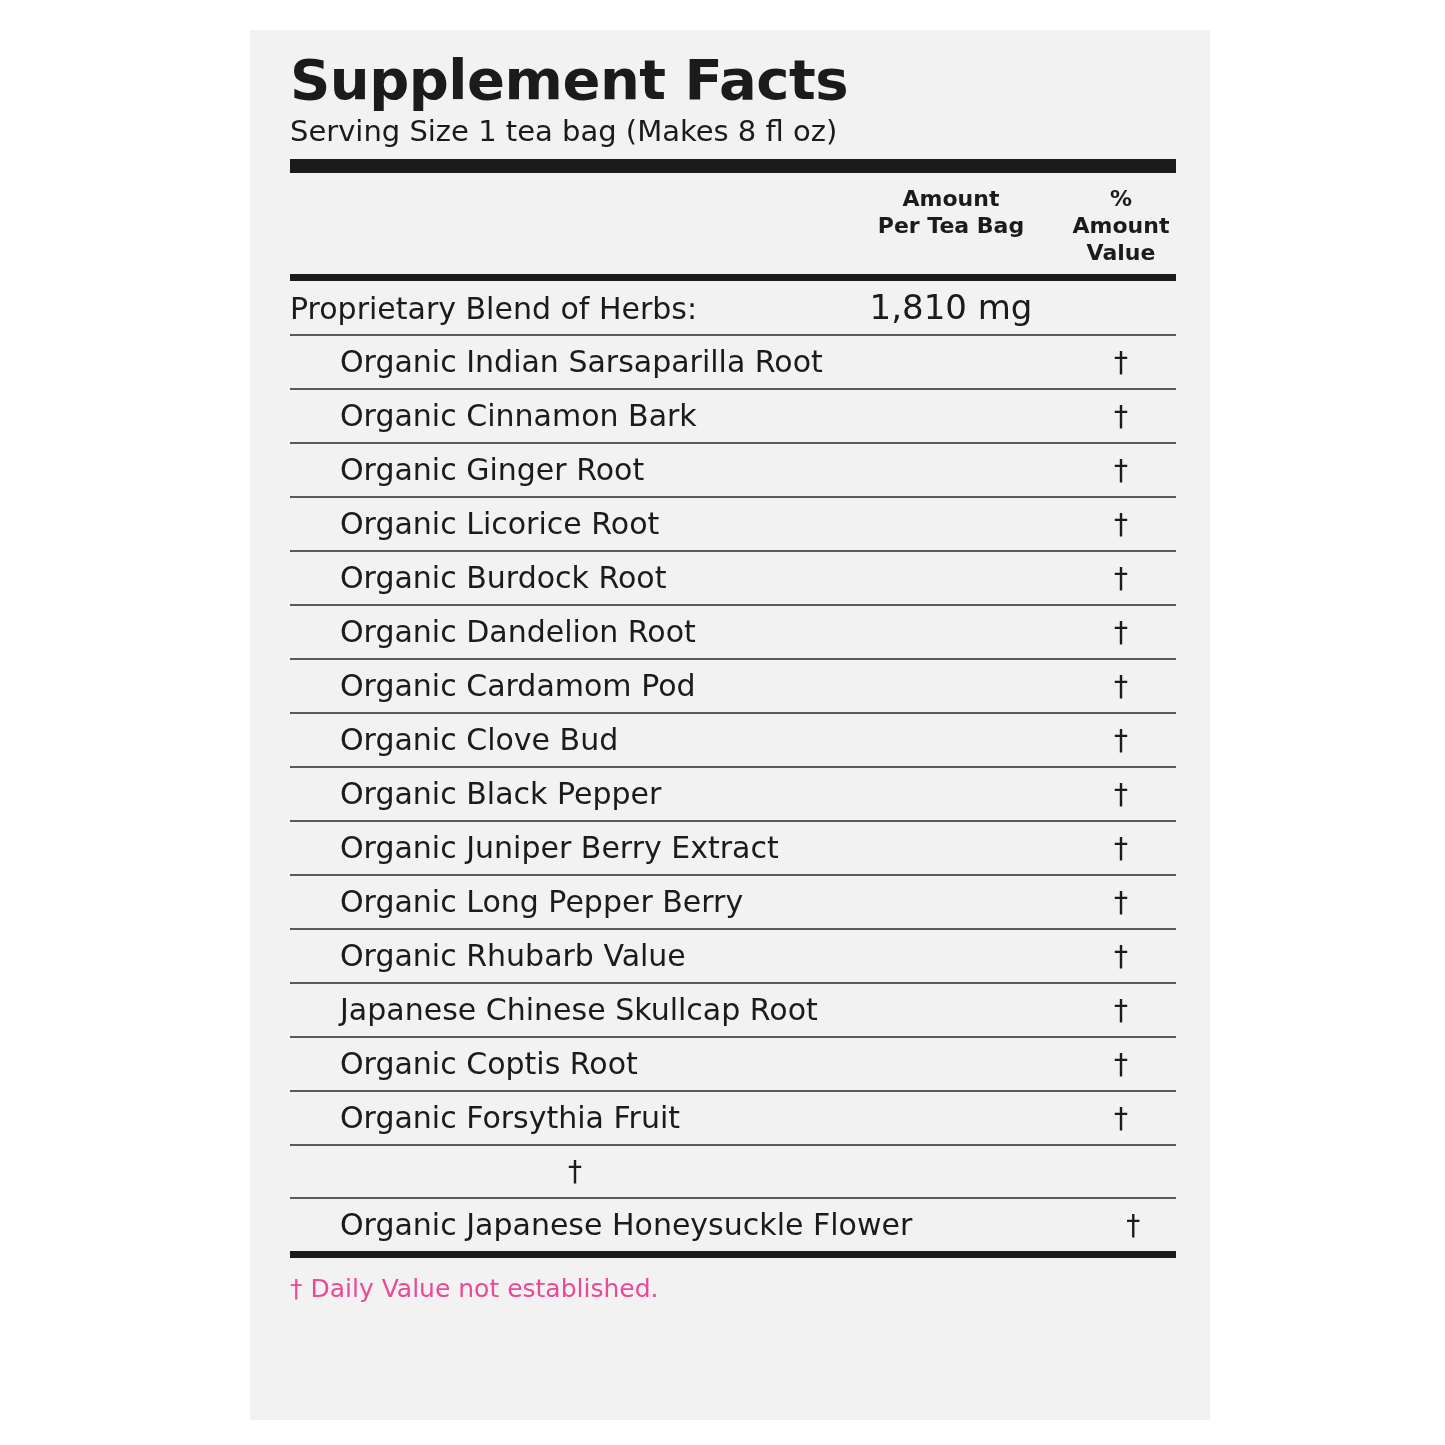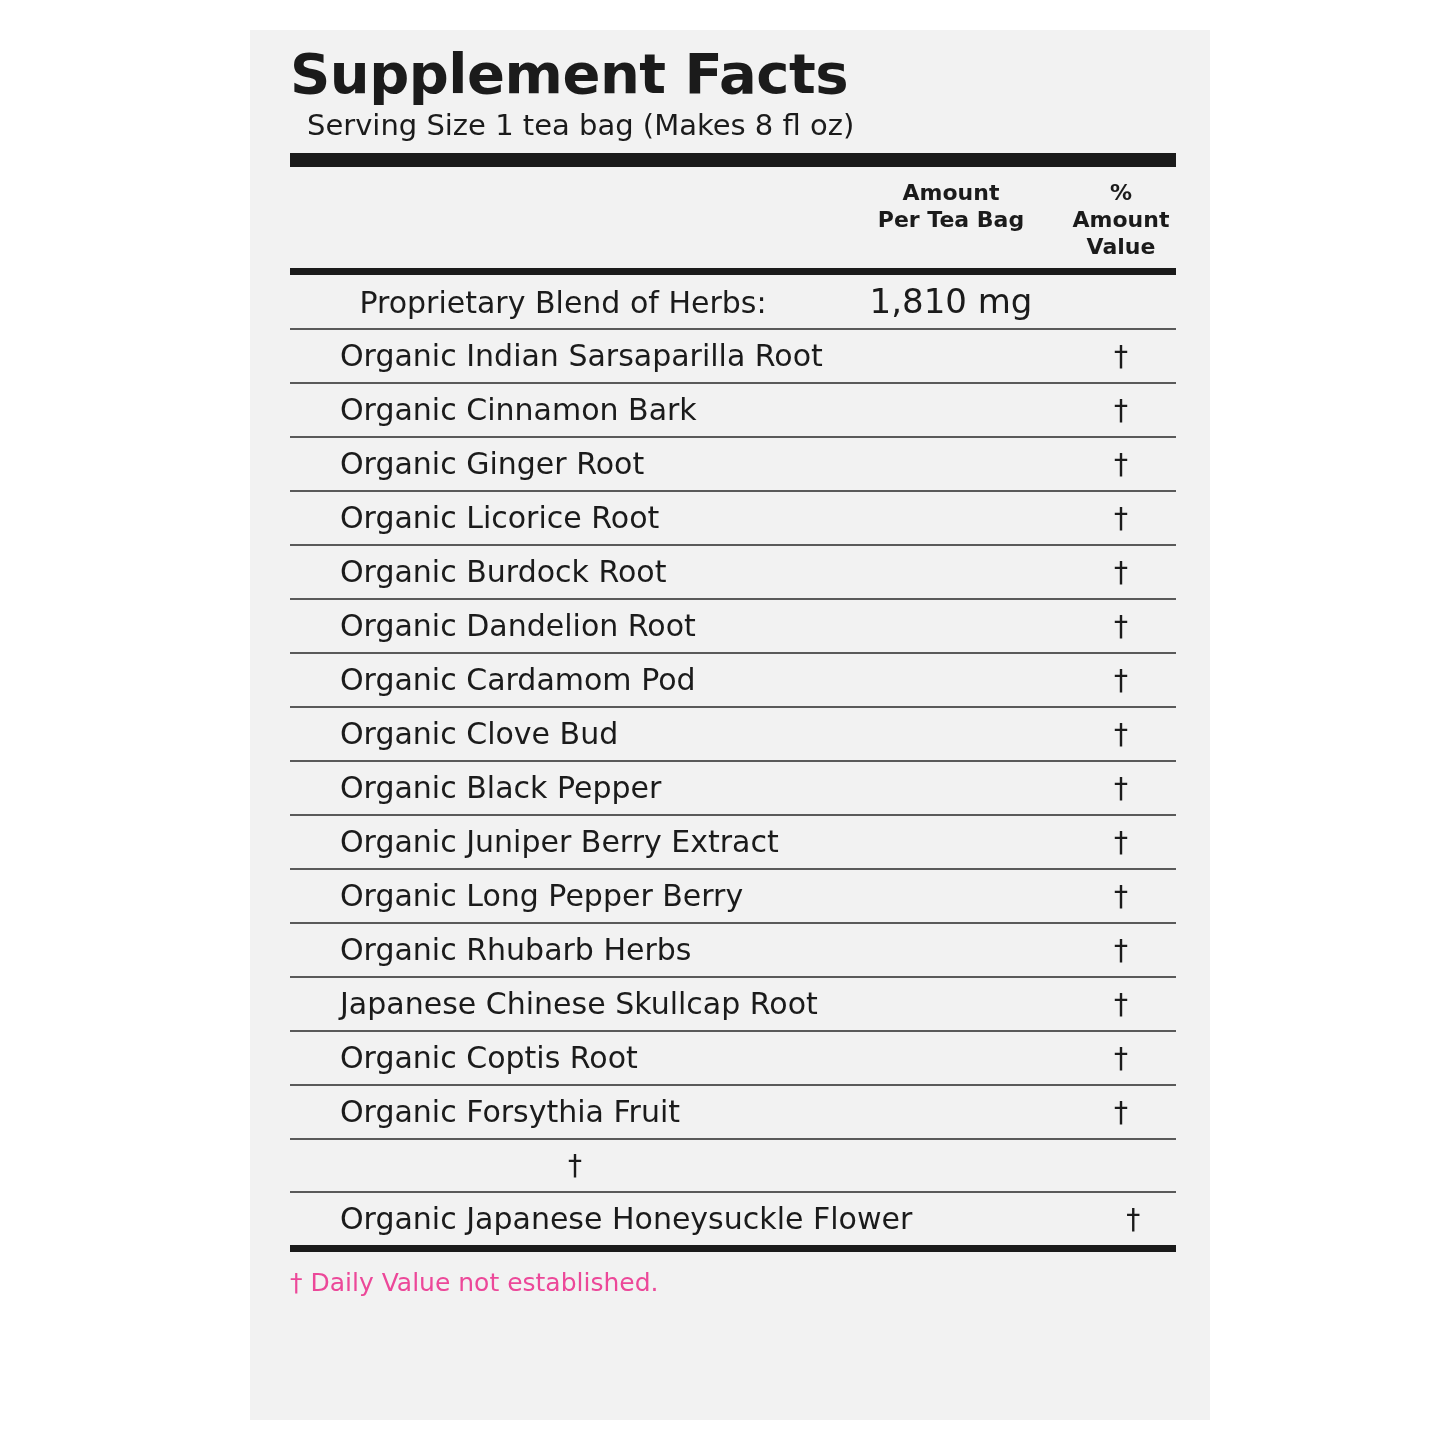--- a/index.html
+++ b/index.html
@@ -26,38 +26,38 @@
     left: 250px;
     top: 30px;
     width: 960px;
     height: 1390px;
     background: #f2f2f2;
     box-sizing: border-box;
   }
   .inner {
     position: absolute;
     left: 290px;
-    top: 43px;
+    top: 49px;
     width: 886px;
     box-sizing: border-box;
   }
   .title {
     font-size: 56px;
     line-height: 62px;
     font-weight: bold;
     letter-spacing: -0.5px;
     color: #1b1b1b;
     margin: 0 0 2px 0;
     font-family: "DejaVu Sans", sans-serif;
   }
   .serving {
     font-size: 29px;
     line-height: 36px;
     color: #1b1b1b;
-    margin: 0 0 10px 17px;
+    margin: 0 0 10px 0;
   }
   .rule-thick {
     height: 14px;
     background: #1b1b1b;
     margin: 2px 0 0 0;
   }
   .rule-med {
     height: 7px;
     background: #1b1b1b;
     margin: 0;
@@ -106,21 +106,20 @@
   }
   .row .dv {
     width: 110px;
     text-align: center;
     font-size: 28px;
     line-height: 38px;
     color: #1b1b1b;
   }
   .row.blend .name {
     padding-left: 0;
-    text-align: center;
   }
   .row.ingredient .name {
     padding-left: 50px;
   }
   .sep {
     height: 2px;
     background: #5a5a5a;
   }
   .footnote {
     font-size: 25px;
@@ -223,21 +222,21 @@
           <div class="dv">†</div>
         </div>
         <div class="sep"></div>
         <div class="row ingredient">
           <div class="name">Organic Long Pepper Berry</div>
           <div class="amt"></div>
           <div class="dv">†</div>
         </div>
         <div class="sep"></div>
         <div class="row ingredient">
-          <div class="name">Organic Rhubarb Herbs</div>
+          <div class="name">Organic Rhubarb Value</div>
           <div class="amt"></div>
           <div class="dv">†</div>
         </div>
         <div class="sep"></div>
         <div class="row ingredient">
           <div class="name">Japanese Chinese Skullcap Root</div>
           <div class="amt"></div>
           <div class="dv">†</div>
         </div>
         <div class="sep"></div>

